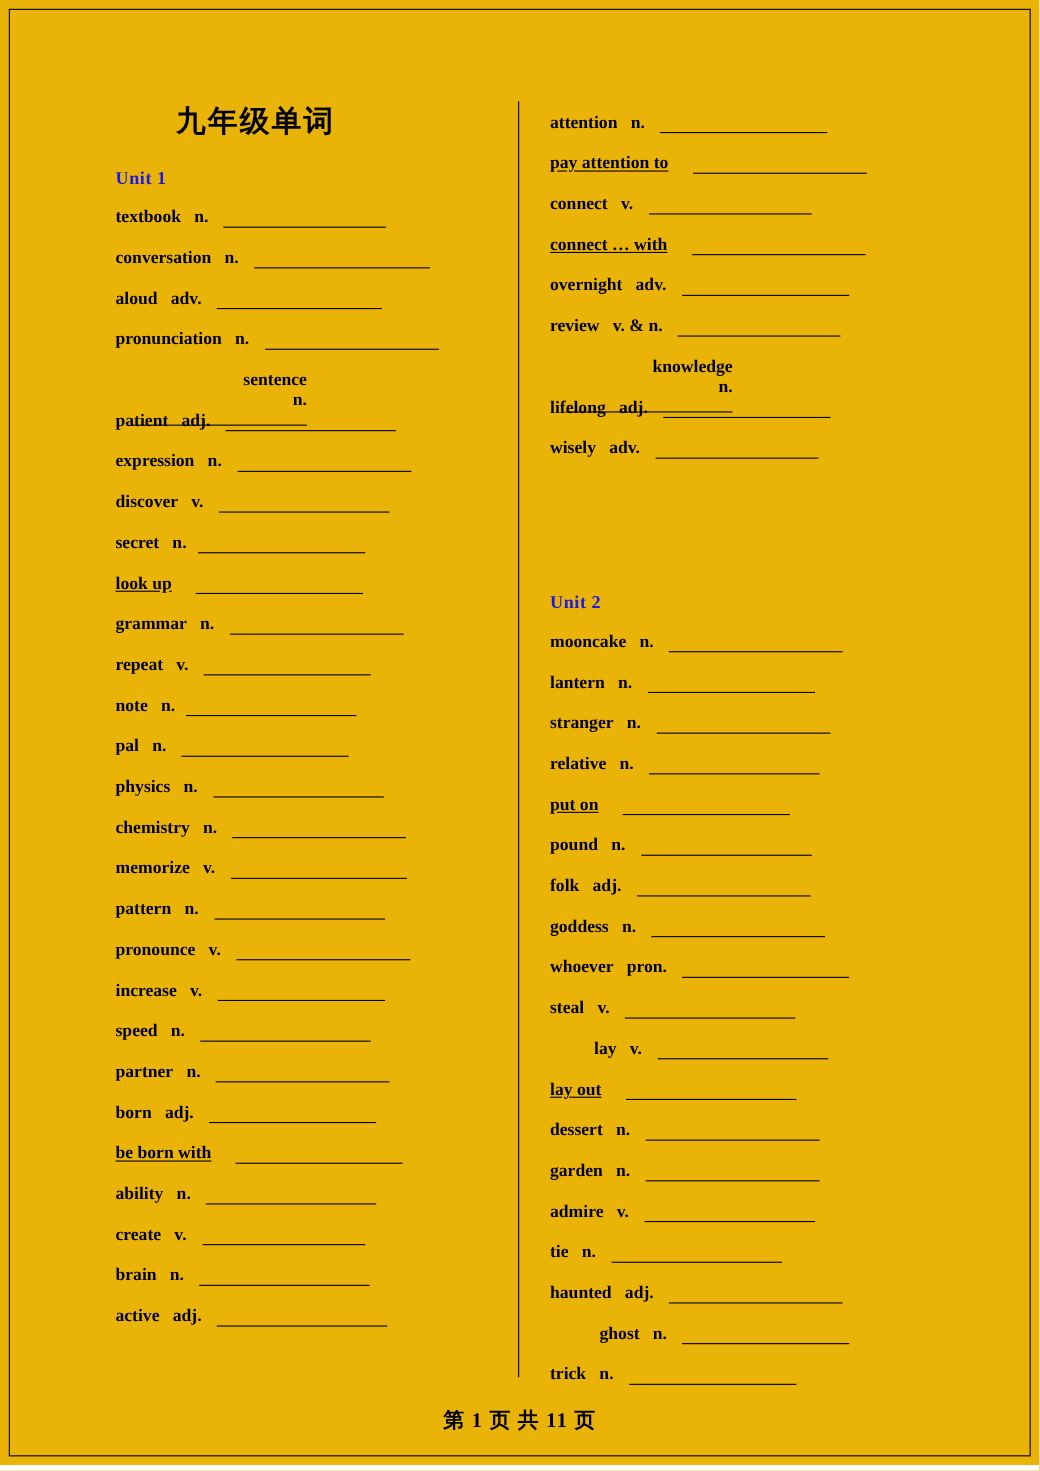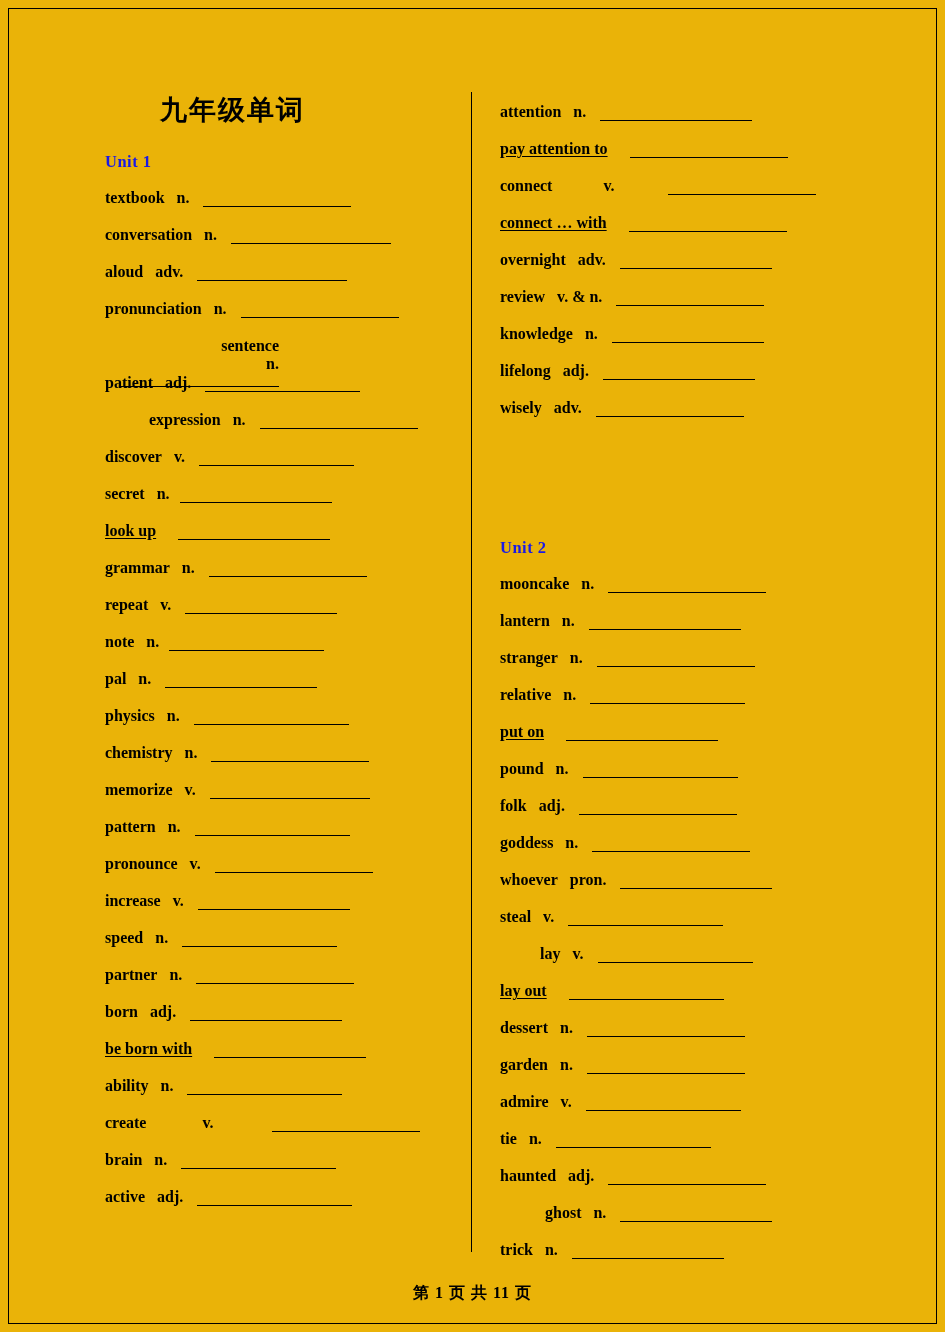--- a/index.html
+++ b/index.html
@@ -96,21 +96,21 @@
     height: 13px;
     margin-left: 10px;
   }
 
   .footer {
     position: absolute;
     left: 0;
     right: 0;
     bottom: 28px;
     text-align: center;
-    font-size: 16px;
+    font-size: 19px;
     font-weight: bold;
     font-family: "Liberation Serif", serif;
     color: #000;
     letter-spacing: 1px;
   }
 </style>
 </head>
 <body>
 
 <div class="page">
@@ -146,21 +146,21 @@
         <div class="entry" style="position: absolute; left: 0px; top: 337px; flex-direction: column;">
           <span class="word">sentence</span>
           <span class="pos">n.</span>
           <span class="blank" style="width: 160px; margin-left: 14px;"></span>
         </div>
         <div class="entry" style="position: absolute; left: 0px; top: 374px; justify-content: flex-end;">
           <span class="word">patient</span>
           <span class="pos">adj.</span>
           <span class="blank" style="width: 155px; margin-left: 14px;"></span>
         </div>
-        <div class="entry" style="position: absolute; left: 0px; top: 411px; margin-left: 44px;">
+        <div class="entry" style="position: absolute; left: 0px; top: 411px;">
           <span class="word">expression</span>
           <span class="pos">n.</span>
           <span class="blank" style="width: 158px; margin-left: 14px;"></span>
         </div>
         <div class="entry" style="position: absolute; left: 0px; top: 448px;">
           <span class="word">discover</span>
           <span class="pos">v.</span>
           <span class="blank" style="width: 155px; margin-left: 14px;"></span>
         </div>
         <div class="entry" style="position: absolute; left: 0px; top: 485px;">
@@ -239,21 +239,21 @@
         </div>
         <div class="entry" style="position: absolute; left: 0px; top: 1040px;">
           <span class="word underline">be born with</span>
           <span class="blank" style="width: 152px; margin-left: 22px;"></span>
         </div>
         <div class="entry" style="position: absolute; left: 0px; top: 1077px;">
           <span class="word">ability</span>
           <span class="pos">n.</span>
           <span class="blank" style="width: 155px; margin-left: 14px;"></span>
         </div>
-        <div class="entry" style="position: absolute; left: 0px; top: 1114px; gap: 44px;">
+        <div class="entry" style="position: absolute; left: 0px; top: 1114px;">
           <span class="word">create</span>
           <span class="pos">v.</span>
           <span class="blank" style="width: 148px; margin-left: 14px;"></span>
         </div>
         <div class="entry" style="position: absolute; left: 0px; top: 1151px;">
           <span class="word">brain</span>
           <span class="pos">n.</span>
           <span class="blank" style="width: 155px; margin-left: 14px;"></span>
         </div>
         <div class="entry" style="position: absolute; left: 0px; top: 1188px;">
@@ -265,40 +265,40 @@
     <div class="col col-right" id="col-right">
         <div class="entry" style="position: absolute; left: 0px; top: 103px;">
           <span class="word">attention</span>
           <span class="pos">n.</span>
           <span class="blank" style="width: 152px; margin-left: 14px;"></span>
         </div>
         <div class="entry" style="position: absolute; left: 0px; top: 140px;">
           <span class="word underline">pay attention to</span>
           <span class="blank" style="width: 158px; margin-left: 22px;"></span>
         </div>
-        <div class="entry" style="position: absolute; left: 0px; top: 177px; gap: 39px;">
+        <div class="entry" style="position: absolute; left: 0px; top: 177px;">
           <span class="word">connect</span>
           <span class="pos">v.</span>
           <span class="blank" style="width: 148px; margin-left: 14px;"></span>
         </div>
         <div class="entry" style="position: absolute; left: 0px; top: 214px;">
           <span class="word underline">connect … with</span>
           <span class="blank" style="width: 158px; margin-left: 22px;"></span>
         </div>
         <div class="entry" style="position: absolute; left: 0px; top: 251px;">
           <span class="word">overnight</span>
           <span class="pos">adv.</span>
           <span class="blank" style="width: 152px; margin-left: 14px;"></span>
         </div>
         <div class="entry" style="position: absolute; left: 0px; top: 288px;">
           <span class="word">review</span>
           <span class="pos">v. &amp; n.</span>
           <span class="blank" style="width: 148px; margin-left: 14px;"></span>
         </div>
-        <div class="entry" style="position: absolute; left: 0px; top: 325px;">
+        <div class="entry" style="position: absolute; left: 0px; top: 325px; flex-direction: column;">
           <span class="word">knowledge</span>
           <span class="pos">n.</span>
           <span class="blank" style="width: 152px; margin-left: 14px;"></span>
         </div>
         <div class="entry" style="position: absolute; left: 0px; top: 362px;">
           <span class="word">lifelong</span>
           <span class="pos">adj.</span>
           <span class="blank" style="width: 152px; margin-left: 14px;"></span>
         </div>
         <div class="entry" style="position: absolute; left: 0px; top: 399px;">

